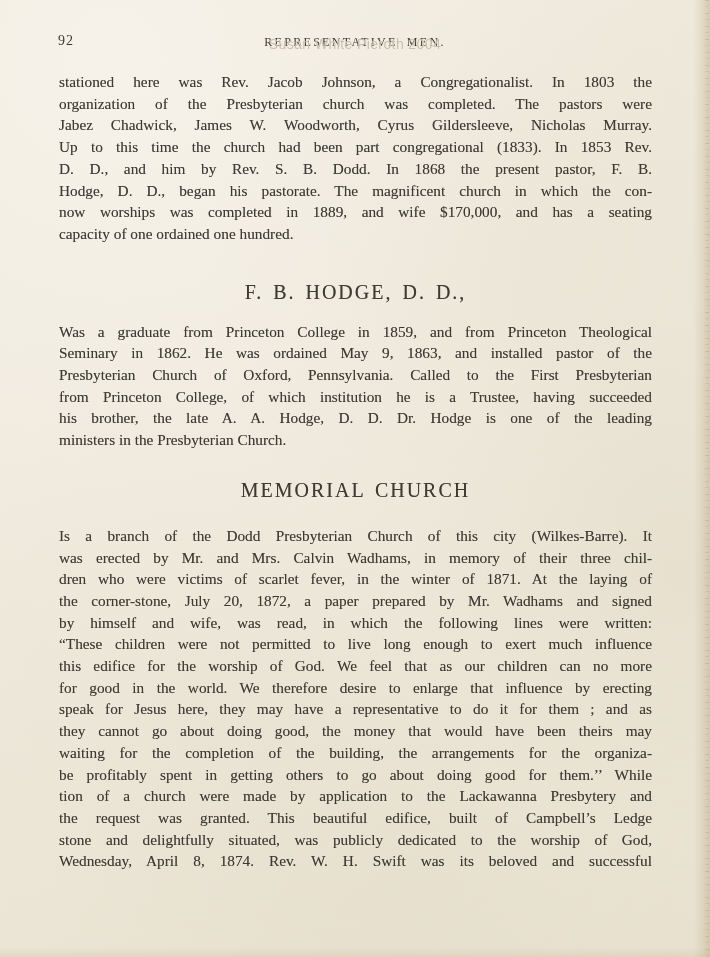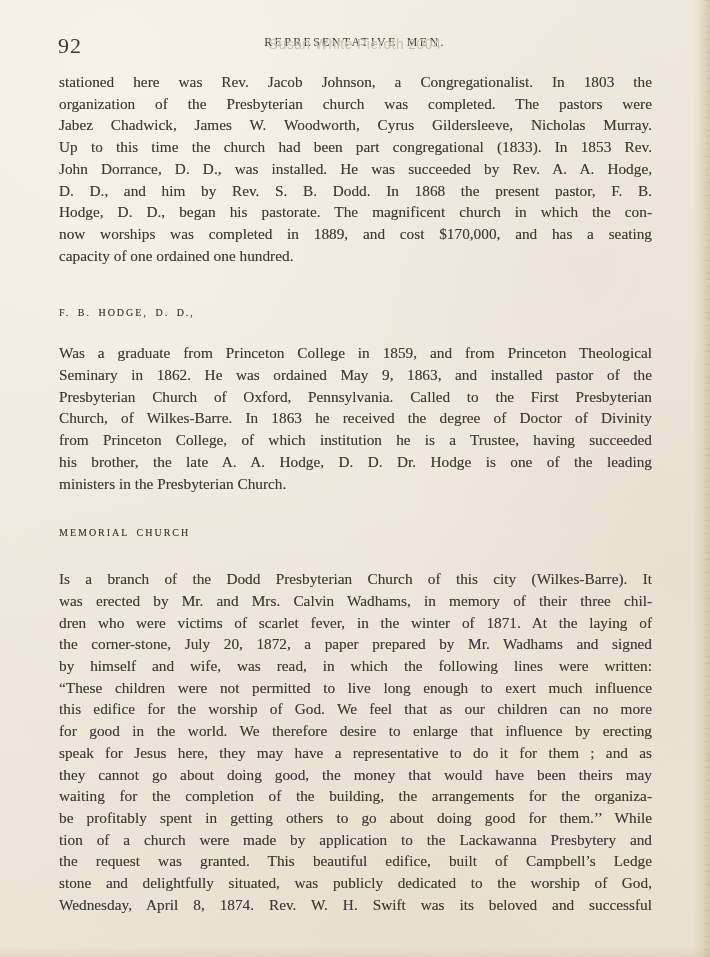--- a/index.html
+++ b/index.html
@@ -38,21 +38,21 @@
     opacity:.8;
   }
   .edge-bottom {
     position:absolute; left:0; bottom:0; width:100%; height:10px;
     background:linear-gradient(to bottom, rgba(200,186,156,0), rgba(198,182,150,.28));
   }
 
   .header-row { position:absolute; top:31px; left:0; width:100%; height:22px; }
   .pagenum {
     position:absolute; left:58px; top:2px;
-    font-size:22px; letter-spacing:1px;
+    font-size:14px; letter-spacing:1px;
   }
   .running-title {
     display:block; text-align:center;
     font-size:12px; letter-spacing:2.3px; line-height:22px;
     word-spacing:4px;
   }
   .watermark {
     position:absolute; top:36px; left:0; width:100%;
     text-align:center;
     font-family:"Liberation Sans","DejaVu Sans",sans-serif;
@@ -63,22 +63,22 @@
 
   .body { position:absolute; top:71px; left:59px; width:593px; }
   .line {
     font-size:15.3px; line-height:21.7px;
     text-align:justify; text-align-last:justify;
     text-shadow:0 0 .5px rgba(61,58,51,.45);
   }
   .line.last { text-align-last:left; }
 
   .head {
-    text-align:left; font-weight:normal;
-    font-size:10px; line-height:22px; letter-spacing:2px;
+    text-align:center; font-weight:normal;
+    font-size:20px; line-height:22px; letter-spacing:2px;
     word-spacing:3px;
     margin:0;
     text-shadow:0 0 .5px rgba(61,58,51,.45);
   }
   .head.first  { margin-top:36px; margin-bottom:18px; }
   .head.second { margin-top:28px; margin-bottom:24px; }
 </style>
 </head>
 <body>
 
@@ -93,34 +93,32 @@
   </div>
 
   <div class="watermark">Susan White Pieroth 2004</div>
 
   <main class="body">
     <div class="para">
         <div class="line">stationed here was Rev. Jacob Johnson, a Congregationalist.  In 1803 the</div>
         <div class="line">organization of the Presbyterian church was completed.  The pastors were</div>
         <div class="line">Jabez Chadwick, James W. Woodworth, Cyrus Gildersleeve, Nicholas Murray.</div>
         <div class="line">Up to this time the church had been part congregational (1833).  In 1853 Rev.</div>
-        <div class="line">John Dorrance, D. D., was installed.  He was succeeded by Rev. A. A. Hodge,</div>
         <div class="line">D. D., and him by Rev. S. B. Dodd.  In 1868 the present pastor, F. B.</div>
         <div class="line">Hodge, D. D., began his pastorate.  The magnificent church in which the con-</div>
-        <div class="line">now worships was completed in 1889, and cost $170,000, and has a seating</div>
+        <div class="line">now worships was completed in 1889, and wife $170,000, and has a seating</div>
         <div class="line last">capacity of one ordained one hundred.</div>
       </div>
 
     <h2 class="head first">F. B. HODGE, D. D.,</h2>
 
     <div class="para">
         <div class="line">Was a graduate from Princeton College in 1859, and from Princeton Theological</div>
         <div class="line">Seminary in 1862.  He was ordained May 9, 1863, and installed pastor of the</div>
         <div class="line">Presbyterian Church of Oxford, Pennsylvania.  Called to the First Presbyterian</div>
-        <div class="line">Church, of Wilkes-Barre.  In 1863 he received the degree of Doctor of Divinity</div>
         <div class="line">from Princeton College, of which institution he is a Trustee, having succeeded</div>
         <div class="line">his brother, the late A. A. Hodge, D. D.  Dr. Hodge is one of the leading</div>
         <div class="line last">ministers in the Presbyterian Church.</div>
       </div>
 
     <h2 class="head second">MEMORIAL CHURCH</h2>
 
     <div class="para">
         <div class="line">Is a branch of the Dodd Presbyterian Church of this city (Wilkes-Barre).  It</div>
         <div class="line">was erected by Mr. and Mrs. Calvin Wadhams, in memory of their three chil-</div>

